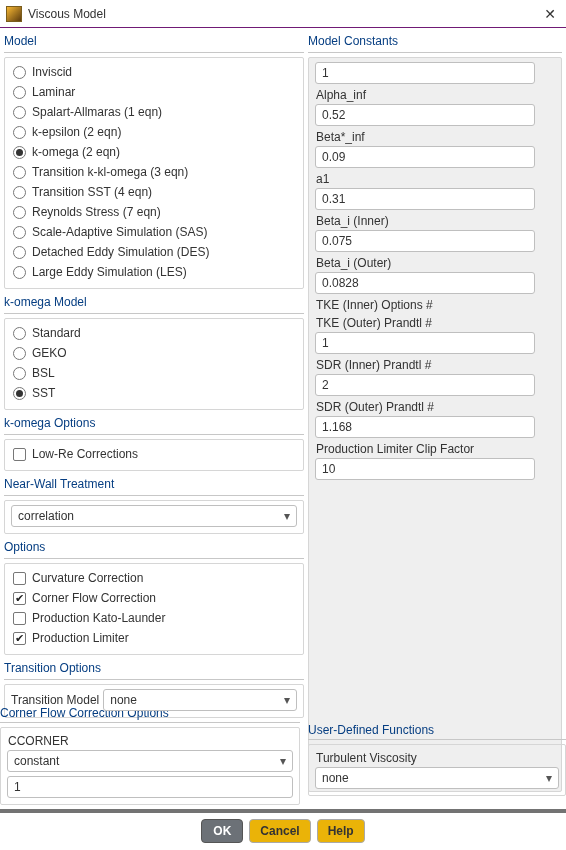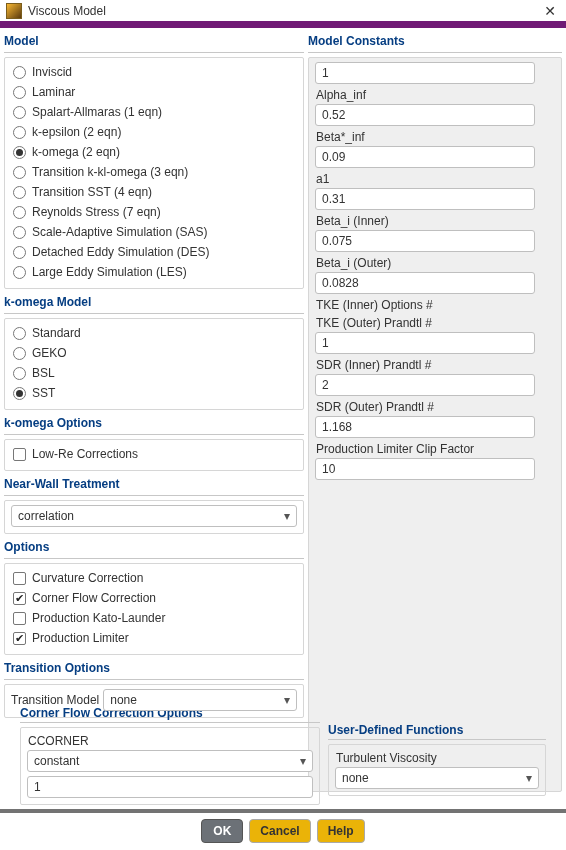--- a/index.html
+++ b/index.html
@@ -9,21 +9,21 @@
     height: 850px;
     font-family: sans-serif;
     font-size: 12px;
     color: #333;
     background: #fff;
     overflow: hidden;
   }
   .titlebar {
     height: 28px;
     background: #fff;
-    border-bottom: 7px solid #701a75;
+    border-bottom: 1px solid #701a75;
     display: flex;
     align-items: center;
     padding: 0 6px;
   }
   .titlebar .icon {
     width: 16px; height: 16px;
     background: linear-gradient(135deg,#f7b733,#5b3b0e);
     border: 1px solid #7a5d1d;
     margin-right: 6px;
   }
@@ -40,21 +40,21 @@
   }
   .col {
     display: flex;
     flex-direction: column;
   }
   .left  { width: 304px; padding-right: 4px; }
   .right { flex: 1; }
 
   .section-title {
     color: #063e82;
-    font-weight: bold;
+    font-weight: normal;
     margin: 2px 0 2px 0;
   }
   .sep {
     border: none;
     border-top: 1px solid #c7c7c7;
     margin: 2px 0 4px 0;
   }
   .group-box {
     border: 1px solid #d6d6d6;
     border-radius: 2px;
@@ -155,21 +155,21 @@
     cursor: pointer;
     font-weight: bold;
     color: #333;
   }
   .btn.primary {
     background: #6c7177;
     color: #fff;
     border-color: #555;
   }
 
-  .bottom-row { display: flex; padding: 0 20px; gap: 8px; }
+  .bottom-row { display: flex; padding: 0 0; gap: 8px; }
   .bottom-row .left-b { width: 300px; }
   .bottom-row .right-b { flex: 1; }
 </style>
 </head>
 <body>
 
 <div class="titlebar">
   <div class="icon"></div>
   <div class="title">Viscous Model</div>
   <div class="close">✕</div>

